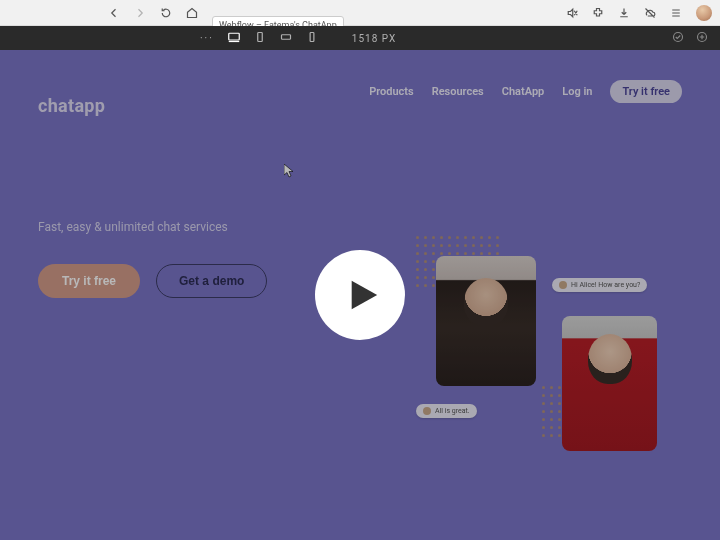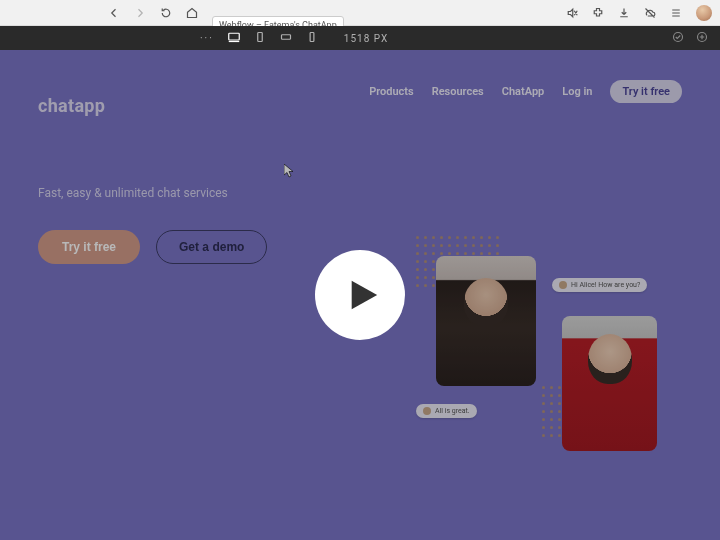--- a/index.html
+++ b/index.html
@@ -10,37 +10,37 @@
   .bb-icon { width:12px; height:12px; display:inline-flex; align-items:center; justify-content:center; color:#555; }
   .bb-icon svg { width:12px; height:12px; stroke:#555; stroke-width:1.6; fill:none; }
   .url-box { flex:1; max-width:230px; height:18px; border:1px solid #ccc; border-radius:3px; background:#fff; font-size:9px; color:#555; padding:8px 6px; display:flex; align-items:center;margin-top:24px; }
   .bb-right { position:absolute; right:8px; top:0; height:26px; display:flex; align-items:center; gap:14px; }
   .avatar-dot { width:16px; height:16px; border-radius:50%; background:radial-gradient(circle at 40% 30%, #e8c9a8 0%, #c89878 60%, #9b6a4a 100%); }
   
   .editor-bar { height:24px; background:#2a2a2a; display:flex; align-items:center; color:#b0b0b0; font-size:10px; padding:0 8px; position:relative; }
   .eb-center { position:absolute; left:200px; display:flex; align-items:center; gap:14px; }
   .eb-center .dev-icon svg { width:12px; height:12px; stroke:#b0b0b0; stroke-width:1.6; fill:none; }
   .eb-center .dev-icon.active svg { stroke:#fff; }
-  .eb-px { margin-left:12px; font-size:10px; letter-spacing:1px; }
+  .eb-px { margin-left:20px; font-size:10px; letter-spacing:1px; }
   .eb-right { position:absolute; right:12px; display:flex; gap:12px; align-items:center; }
   .eb-right svg { width:12px; height:12px; stroke:#888; stroke-width:1.5; fill:none; }
   
   .stage { height:490px; background:#1c1c1c; position:relative; overflow:hidden; }
   .site { position:absolute; inset:0; background:#7a75c7; }
   
   .site-nav { display:flex; align-items:center; justify-content:space-between; padding:16px 38px 0 38px; }
   .logo { color:#dedaf2; font-weight:700; font-size:18px; letter-spacing:0.3px;margin-top:29px; }
   .nav-right { display:flex; align-items:center; gap:18px; }
   .nav-link { color:#efedfa; font-size:11px; font-weight:600; }
   .cta-pill { background:#d9d6ee; color:#4b4599; border-radius:14px; padding:5px 12px; font-size:11px; font-weight:600; }
   
   .hero { display:flex; padding:70px 38px 0 38px; position:relative; height:100%; }
   .hero-left { flex:0 0 56%; }
   .hero-h1 { color:#e9e7f7; font-size:50px; font-weight:800; line-height:1.08; letter-spacing:-0.5px; }
-  .hero-sub { color:#d6d3ee; font-size:12px; }
+  .hero-sub { color:#d6d3ee; font-size:12px; margin-top:34px; }
   .hero-buttons { display:flex; gap:16px; margin-top:30px; }
   .btn-primary { background:#d39b8a; color:#fff; border:none; border-radius:22px; padding:10px 24px; font-size:12px; font-weight:600; }
   .btn-outline { background:transparent; color:#2d2d55; border:1.5px solid #3c3c66; border-radius:22px; padding:0 22px; font-size:12px; font-weight:600; }
   
   .hero-right { position:absolute; right:38px; top:130px; width:270px; height:280px; }
   .dot-grid { position:absolute; display:grid; grid-template-columns:repeat(11, 3px); grid-auto-rows:3px; gap:5px; }
   .dot-grid span { width:3px; height:3px; background:#b08f7a; border-radius:50%; }
   .dg1 { left:4px; top:-10px; }
   .dg2 { left:130px; top:140px; }
   .photo { position:absolute; border-radius:8px; overflow:hidden; background:#333; }

